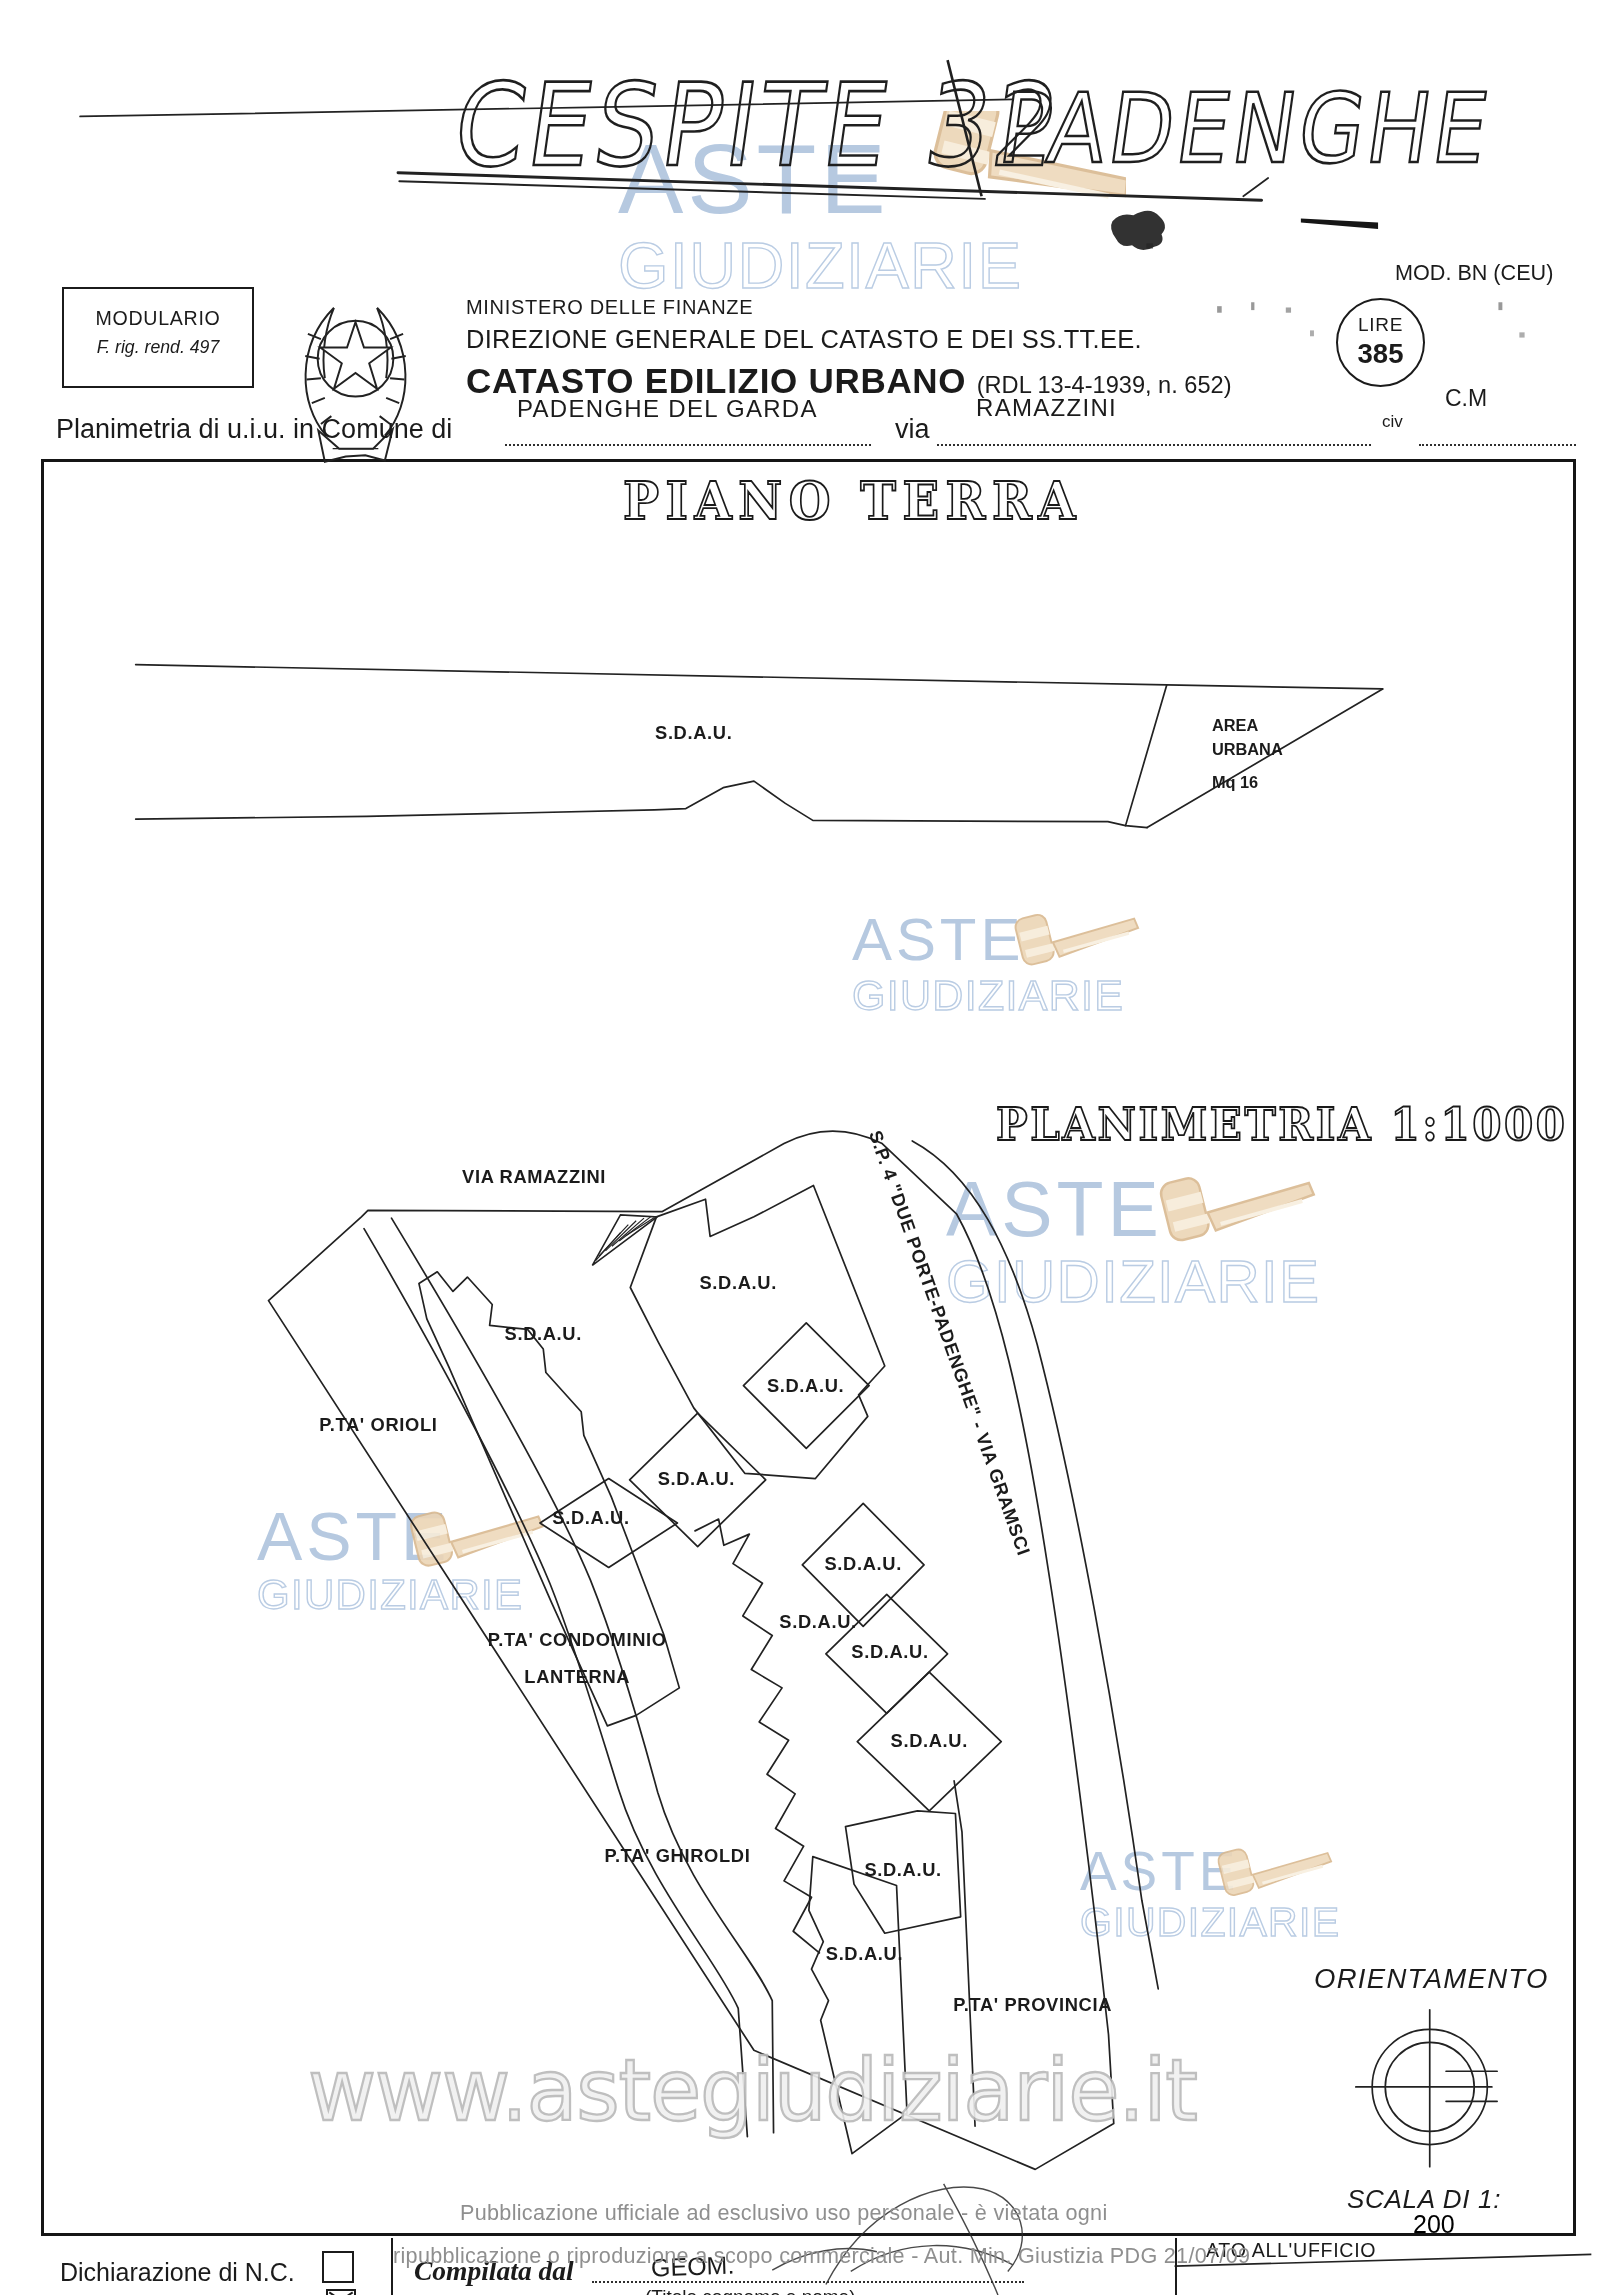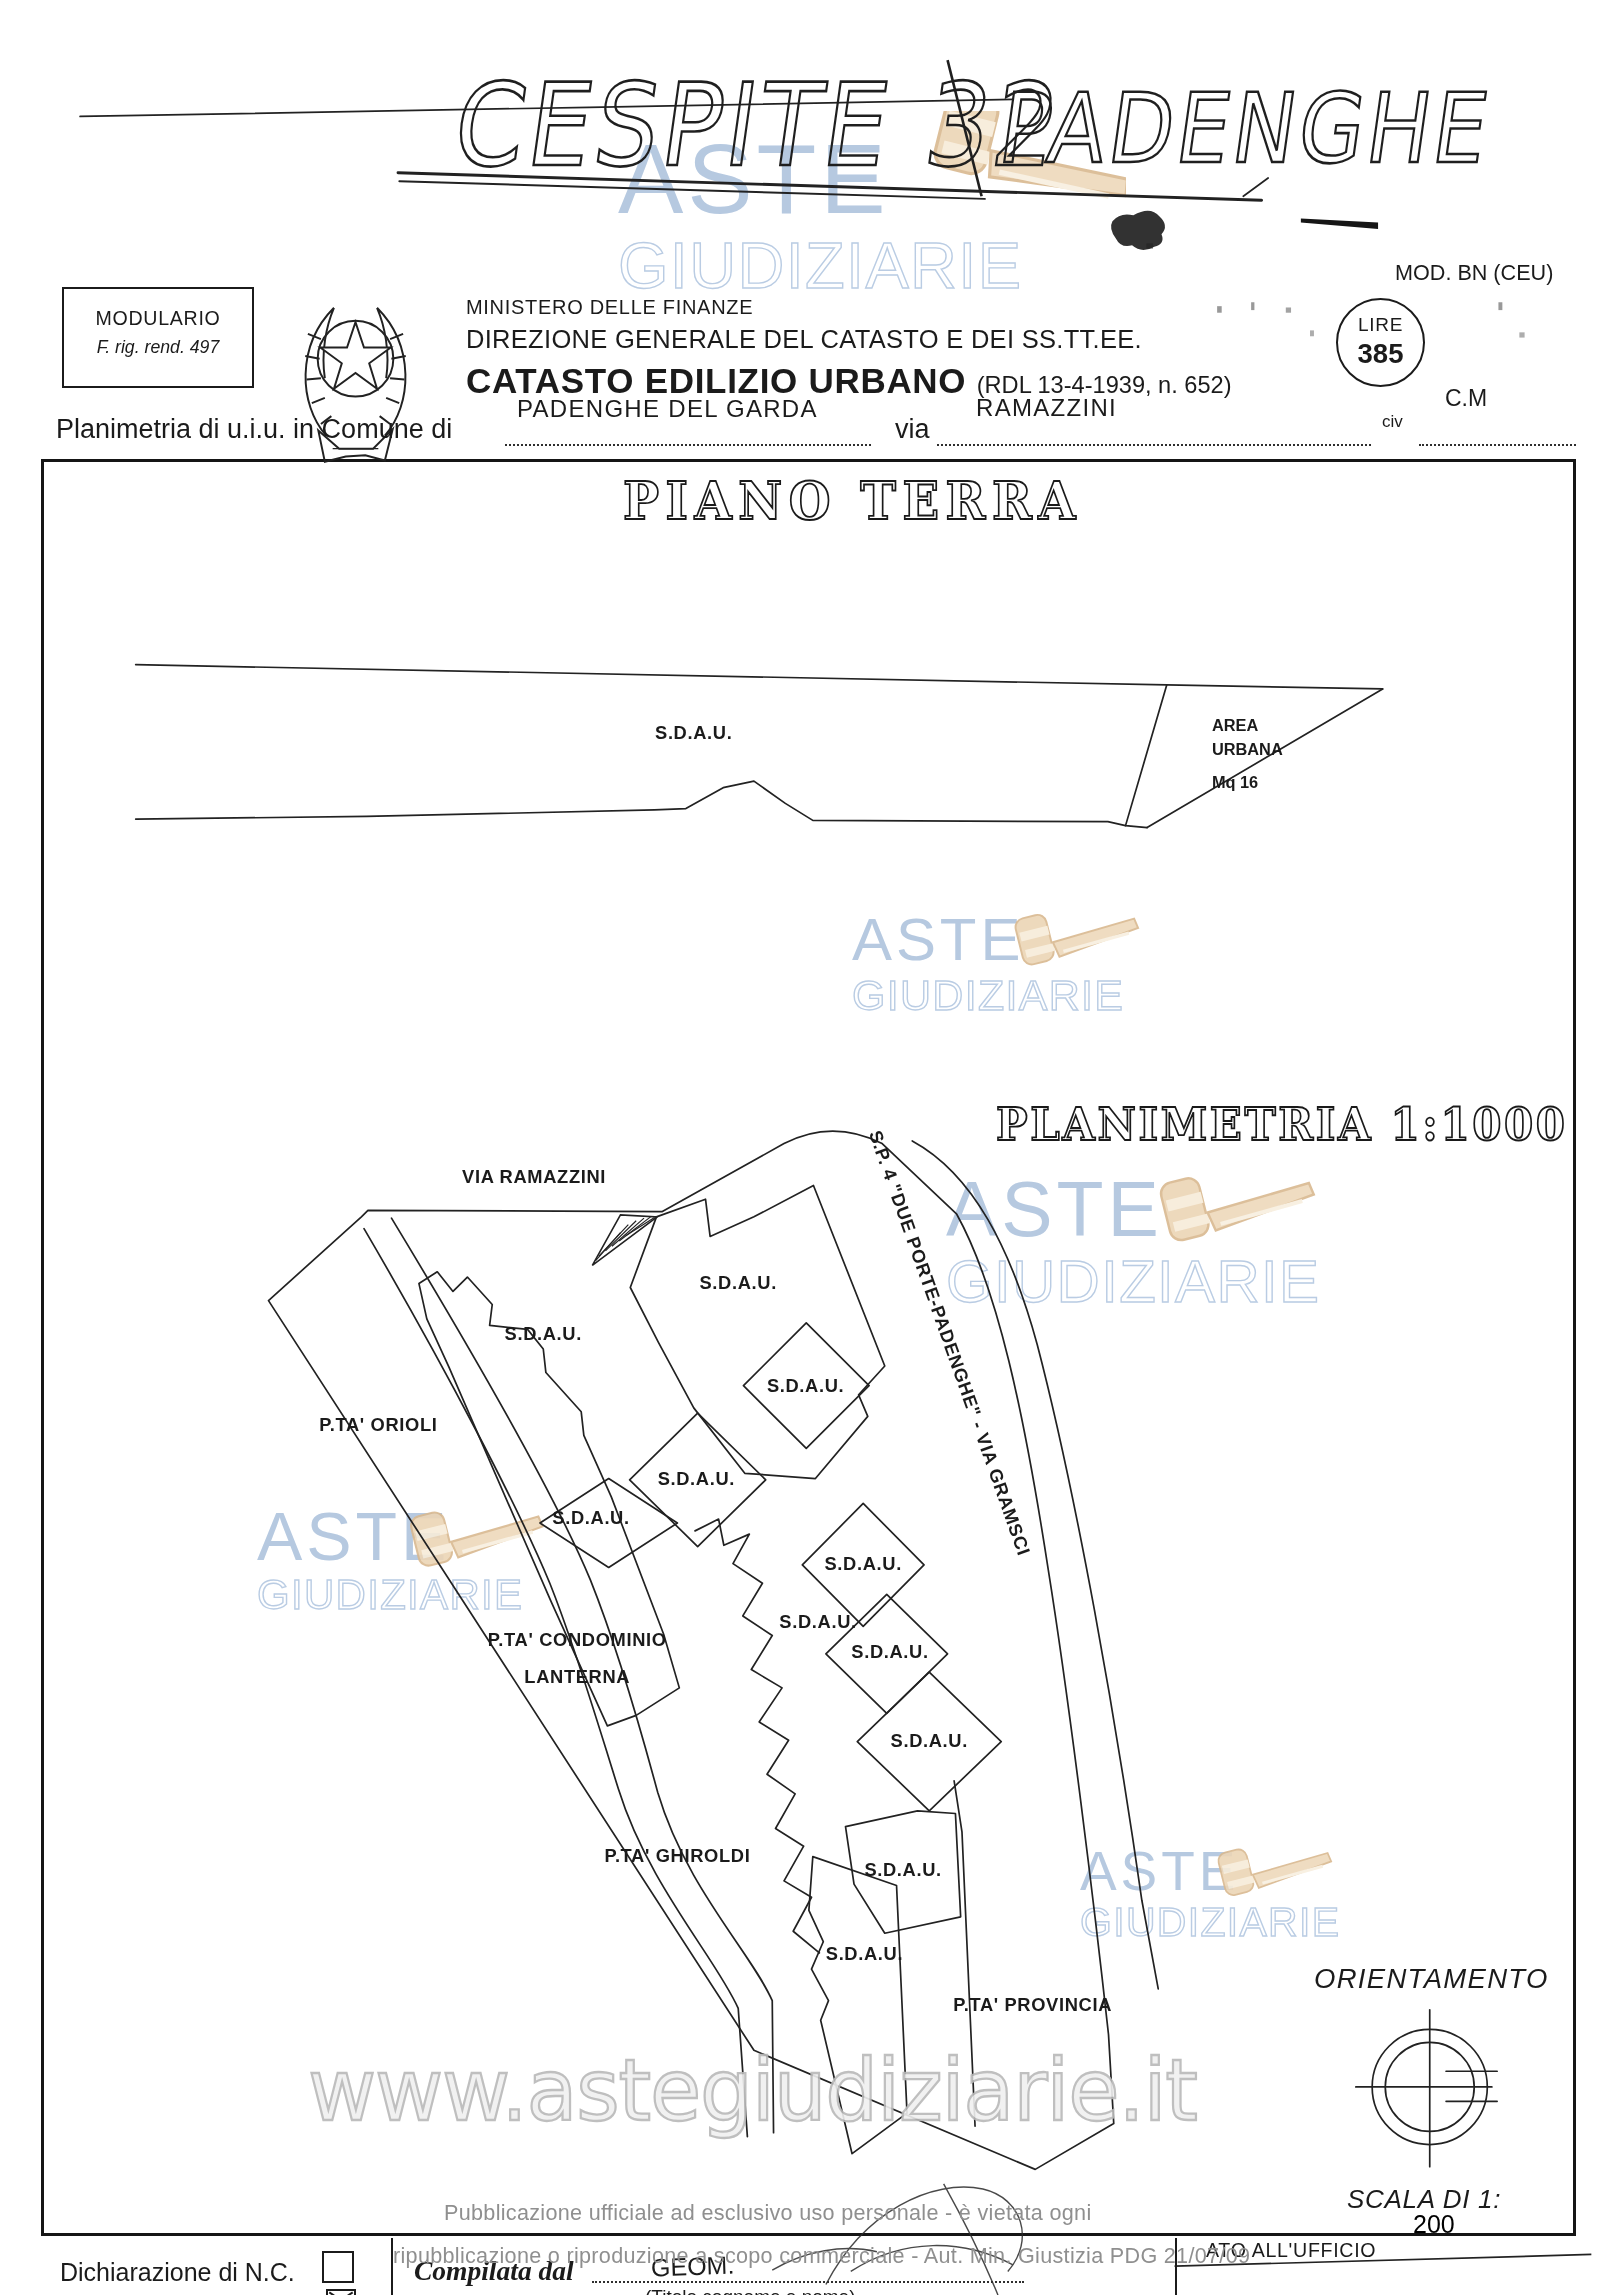--- a/index.html
+++ b/index.html
@@ -274,21 +274,21 @@
       <path d="M1300,3472 C1380,3420 1472,3422 1548,3462"></path>
       <path d="M1442,3338 C1472,3392 1502,3452 1525,3508"></path>
       <path d="M1180,3470 C1230,3440 1290,3430 1340,3442"></path>
     </g>
   </svg>
 
   <div class="abs it" style="left:1314px;top:1963px;font-size:27.5px;letter-spacing:1.3px;z-index:3;">ORIENTAMENTO</div>
   <div class="abs it" style="left:1347px;top:2184px;font-size:26px;letter-spacing:0.7px;z-index:3;">SCALA DI 1:</div>
   <div class="abs" style="left:1413px;top:2210px;font-size:25px;color:#000000;z-index:3;">200</div>
 
-  <div class="legal" style="left:444px;top:2200px;">Pubblicazione ufficiale ad esclusivo uso personale - è vietata ogni</div>
+  <div class="legal" style="left:460px;top:2200px;">Pubblicazione ufficiale ad esclusivo uso personale - è vietata ogni</div>
   <div class="legal" style="left:393px;top:2243px;">ripubblicazione o riproduzione a scopo commerciale - Aut. Min. Giustizia PDG 21/07/09</div>
 
   <div class="abs foot" style="left:60px;top:2258px;font-size:25px;">Dichiarazione di N.C.</div>
   <div class="chk" style="left:322px;top:2251px;width:27.5px;height:27.5px;"></div>
   <div class="chk" style="left:326px;top:2289px;width:26px;height:19.6px;">
     <svg width="26" height="19.6" viewBox="0 0 40 30">
         <line x1="2" y1="2" x2="38" y2="26" stroke="#1b1b1b" stroke-width="3"></line>
         <line x1="38" y1="2" x2="2" y2="26" stroke="#1b1b1b" stroke-width="3"></line>
       </svg>
   </div>

